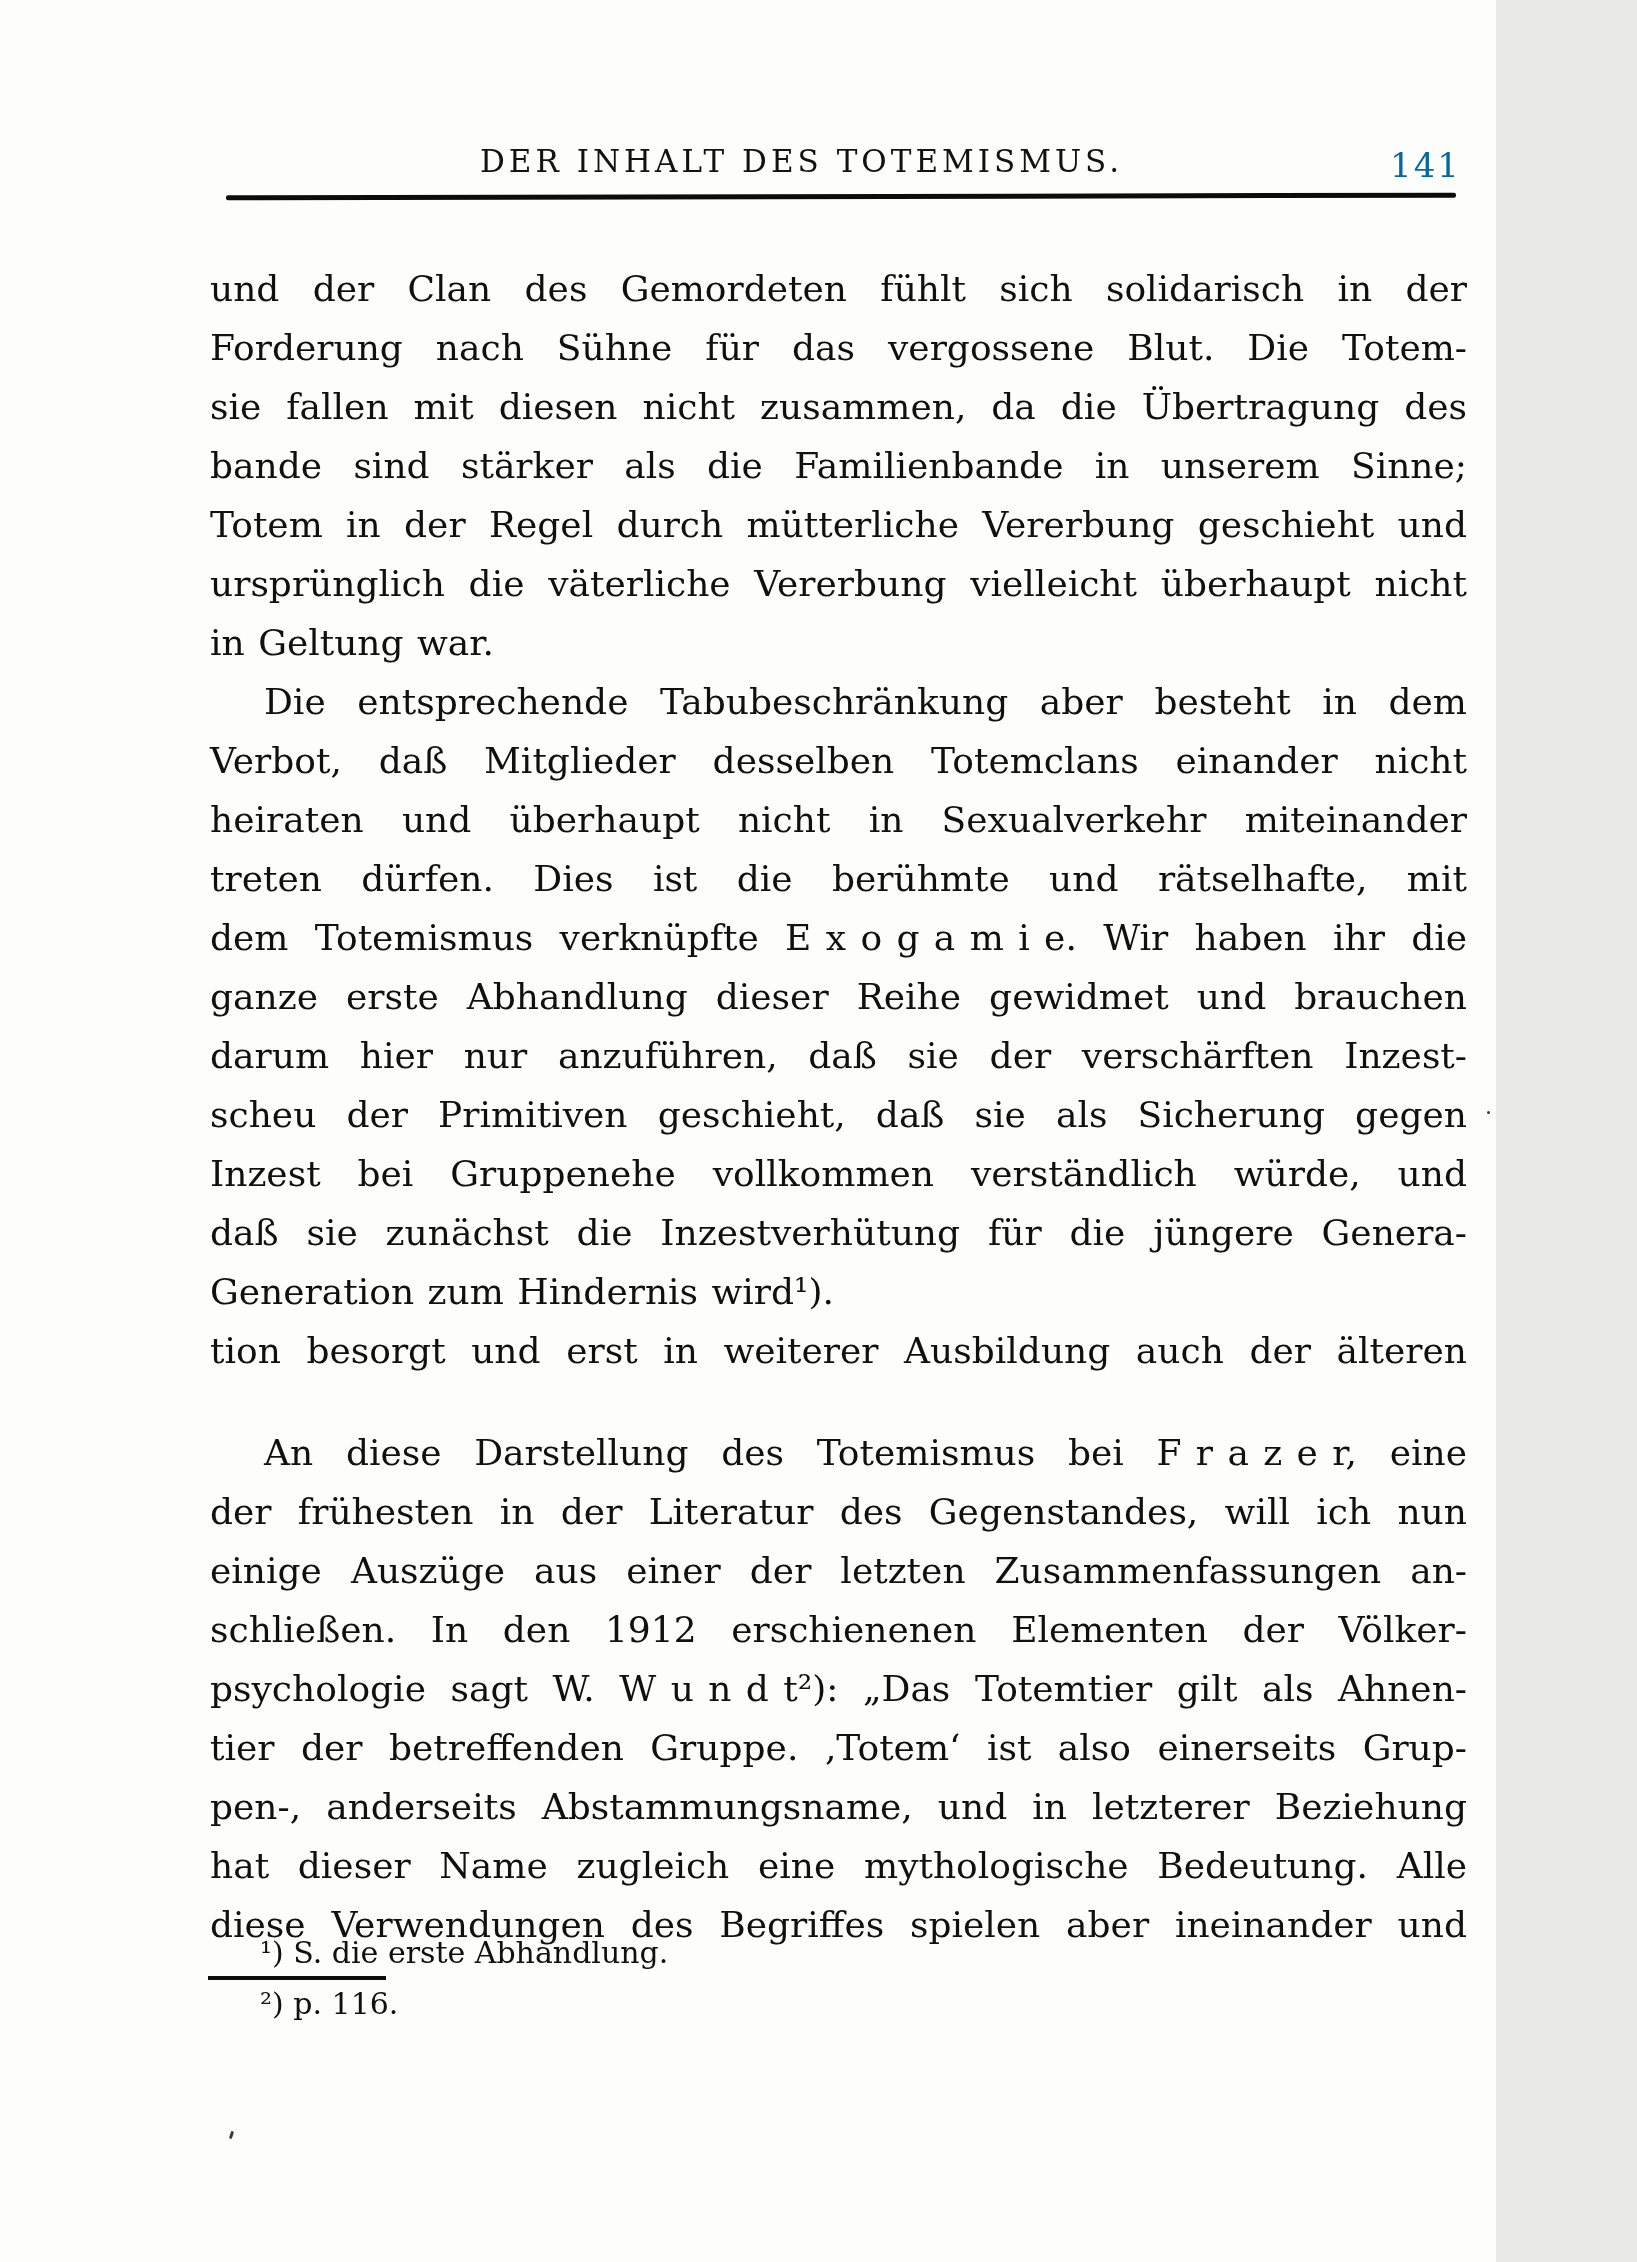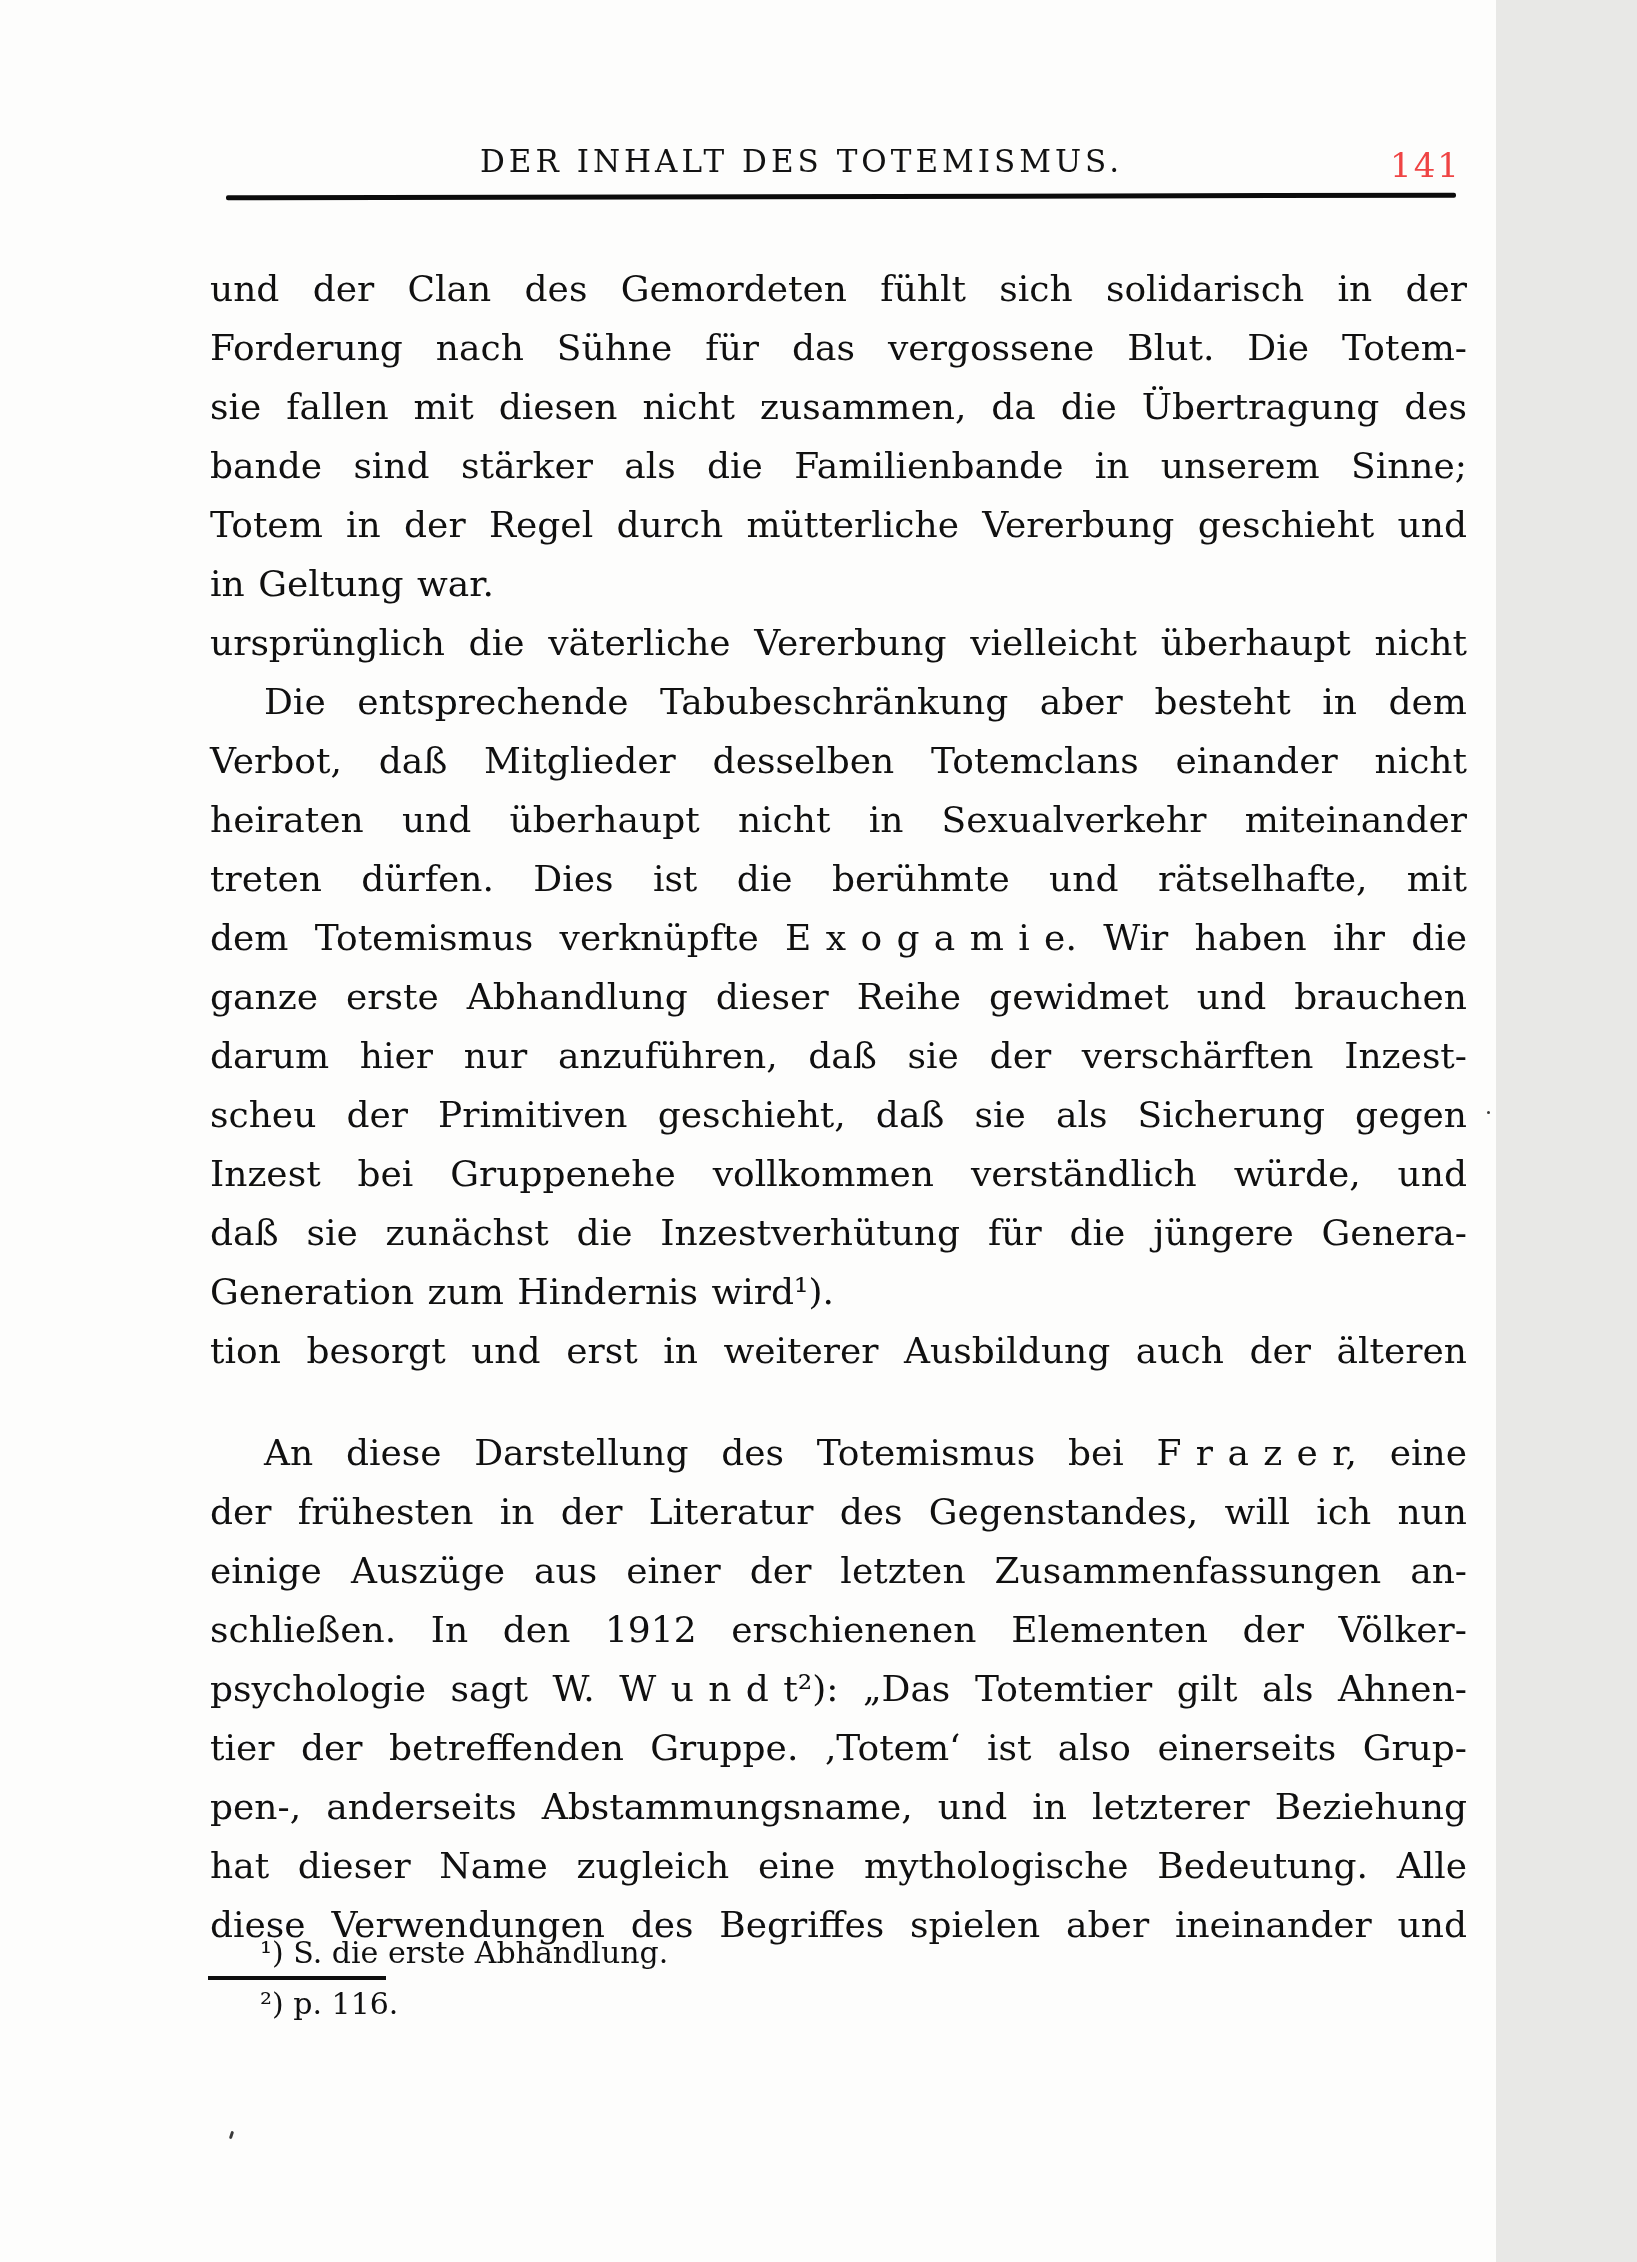--- a/index.html
+++ b/index.html
@@ -29,21 +29,21 @@
     letter-spacing: 4px;
     white-space: nowrap;
     color: #121212;
   }
   .page-number {
     position: absolute;
     left: 1390px;
     top: 145px;
     font-size: 34px;
     letter-spacing: 2px;
-    color: #ef4444;
+    color: #0369a1;
   }
   .header-rule {
     position: absolute;
     left: 226px;
     top: 194px;
     width: 1230px;
     height: 5px;
     background: #0c0c0c;
     transform: rotate(-0.12deg);
     border-radius: 2px;
@@ -116,22 +116,22 @@
 
   <div class="header-rule"></div>
 
   <main class="body-text" id="body-text">
       <div class="paragraph">
         <div class="line">und der Clan des Gemordeten fühlt sich solidarisch in der</div>
         <div class="line">Forderung nach Sühne für das vergossene Blut. Die Totem-</div>
         <div class="line">sie fallen mit diesen nicht zusammen, da die Übertragung des</div>
         <div class="line">bande sind stärker als die Familienbande in unserem Sinne;</div>
         <div class="line">Totem in der Regel durch mütterliche Vererbung geschieht und</div>
+        <div class="line">ursprünglich die väterliche Vererbung vielleicht überhaupt nicht</div>
         <div class="line flush">in Geltung war.</div>
-        <div class="line">ursprünglich die väterliche Vererbung vielleicht überhaupt nicht</div>
       </div>
       <div class="paragraph">
         <div class="line first-indent">Die entsprechende Tabubeschränkung aber besteht in dem</div>
         <div class="line">Verbot, daß Mitglieder desselben Totemclans einander nicht</div>
         <div class="line">heiraten und überhaupt nicht in Sexualverkehr miteinander</div>
         <div class="line">treten dürfen. Dies ist die berühmte und rätselhafte, mit</div>
         <div class="line">dem Totemismus verknüpfte E  x  o  g  a  m  i  e. Wir haben ihr die</div>
         <div class="line">ganze erste Abhandlung dieser Reihe gewidmet und brauchen</div>
         <div class="line">darum hier nur anzuführen, daß sie der verschärften Inzest-</div>
         <div class="line">scheu der Primitiven geschieht, daß sie als Sicherung gegen</div>

